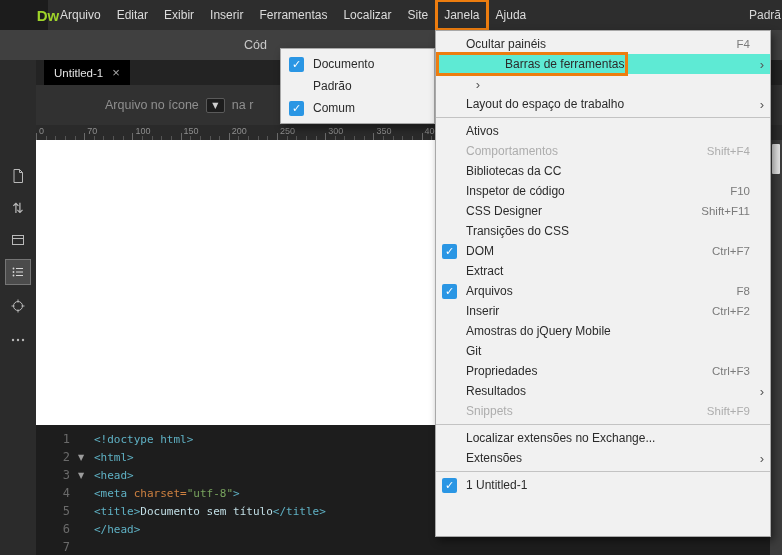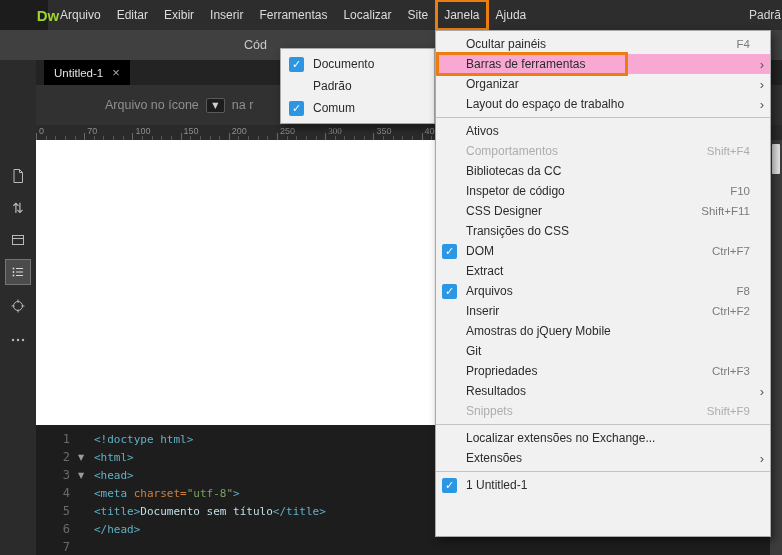--- a/index.html
+++ b/index.html
@@ -59,21 +59,21 @@
   .menupanel { background:#f1f1f1; border:1px solid #a8a8a8; box-shadow:3px 4px 8px rgba(0,0,0,.45); }
   .dropdown { position:absolute; left:435px; top:30px; width:336px; height:507px; padding:3px 0; z-index:41; }
   .submenu { position:absolute; left:280px; top:48px; width:155px; padding:4px 0; z-index:40; }
   .mrow { display:flex; align-items:center; height:20px; padding:0 6px; position:relative; }
   .submenu .mrow { height:22px; padding:0 8px; }
   .chk { width:15px; height:15px; margin-right:9px; flex:none; font-family:"DejaVu Sans",sans-serif; }
   .chk.on { background:#2a96e4; border-radius:2px; color:#fff; font-size:11px; line-height:15px; text-align:center; }
   .mlabel { flex:1; font-size:12px; color:#2b2b2b; white-space:nowrap; }
   .msc { font-size:11.5px; color:#7b7b7b; margin-right:4px; white-space:nowrap; }
   .marr { width:10px; text-align:right; color:#555; font-size:13px; line-height:1; flex:none; }
-  .sel { background:#f9a8d4; }
+  .sel { background:#5eead4;gap:39px; }
   .dis .mlabel, .dis .msc { color:#adadad; }
   .msep { height:1px; background:#c3c3c3; margin:3px 0; }
   .orange-box { position:absolute; left:0; top:-2px; width:192px; height:24px; border:3px solid #ed7d0f; pointer-events:none; }
 </style>
 </head>
 <body>
 
 <div class="app">
 
   <div class="menubar">
@@ -110,21 +110,21 @@
   </div>
 
   <div class="ruler">
     <div class="rticks">
         <span class="rtick" style="left: 3px;">0</span>
         <span class="rtick" style="left: 51.2px;">70</span>
         <span class="rtick" style="left: 99.4px;">100</span>
         <span class="rtick" style="left: 147.6px;">150</span>
         <span class="rtick" style="left: 195.8px;">200</span>
         <span class="rtick" style="left: 244px;">250</span>
-        <span class="rtick" style="left: 292.2px; font-family: Liberation Serif, serif;">300</span>
+        <span class="rtick" style="left: 292.2px;">300</span>
         <span class="rtick" style="left: 340.4px;">350</span>
         <span class="rtick" style="left: 388.6px;">400</span>
       </div>
   </div>
 
   <div class="design"></div>
 
   <div class="codeview">
     <div>
         <div class="cline">
@@ -236,21 +236,20 @@
       </div>
       <div class="mrow sel">
         <span class="chk"></span>
         <span class="mlabel">Barras de ferramentas</span>
         <span class="msc"></span>
         <span class="marr">›</span>
         <div class="orange-box"></div>
       </div>
       <div class="mrow">
         <span class="chk"></span>
-        <span class="mlabel">Organizar</span>
         <span class="msc"></span>
         <span class="marr">›</span>
       </div>
       <div class="mrow">
         <span class="chk"></span>
         <span class="mlabel">Layout do espaço de trabalho</span>
         <span class="msc"></span>
         <span class="marr">›</span>
       </div>
       <div class="msep"></div>

